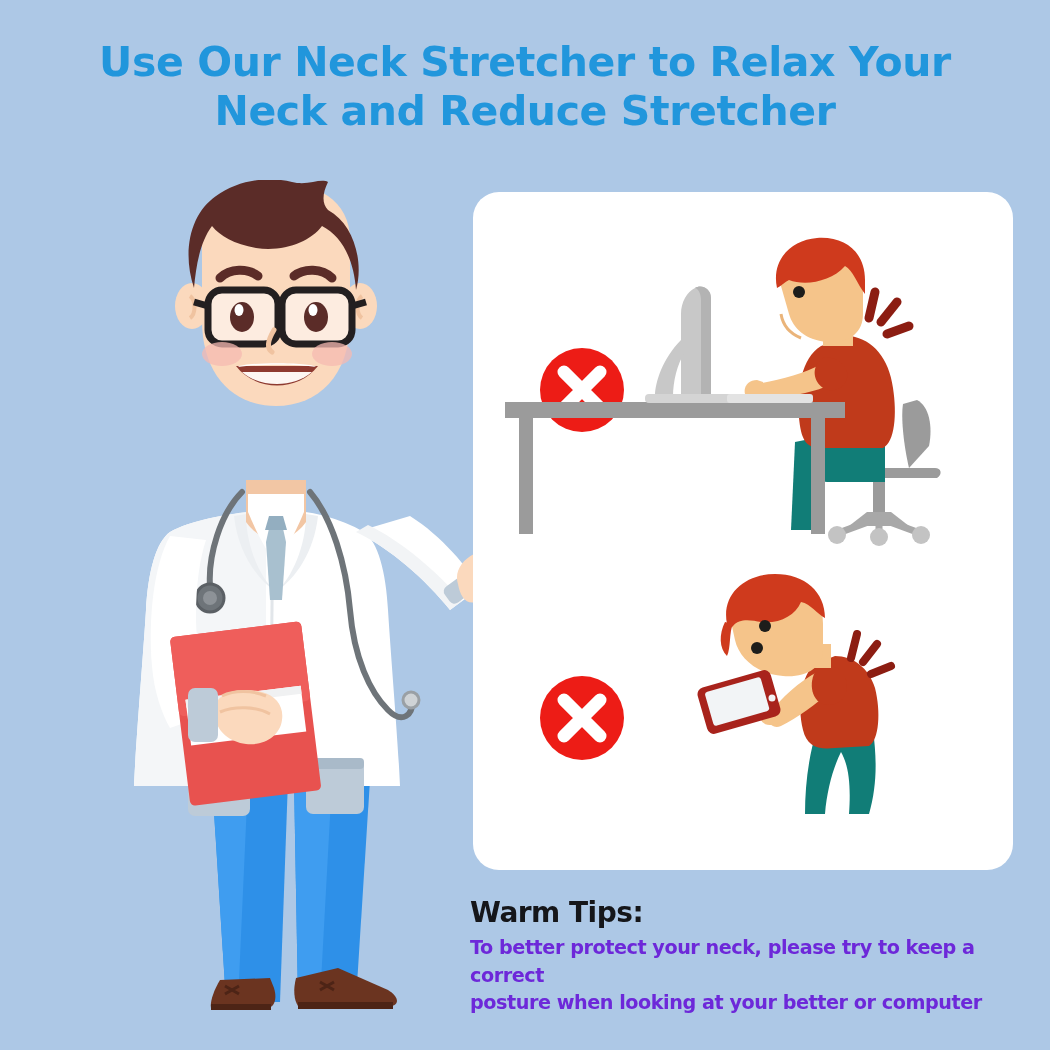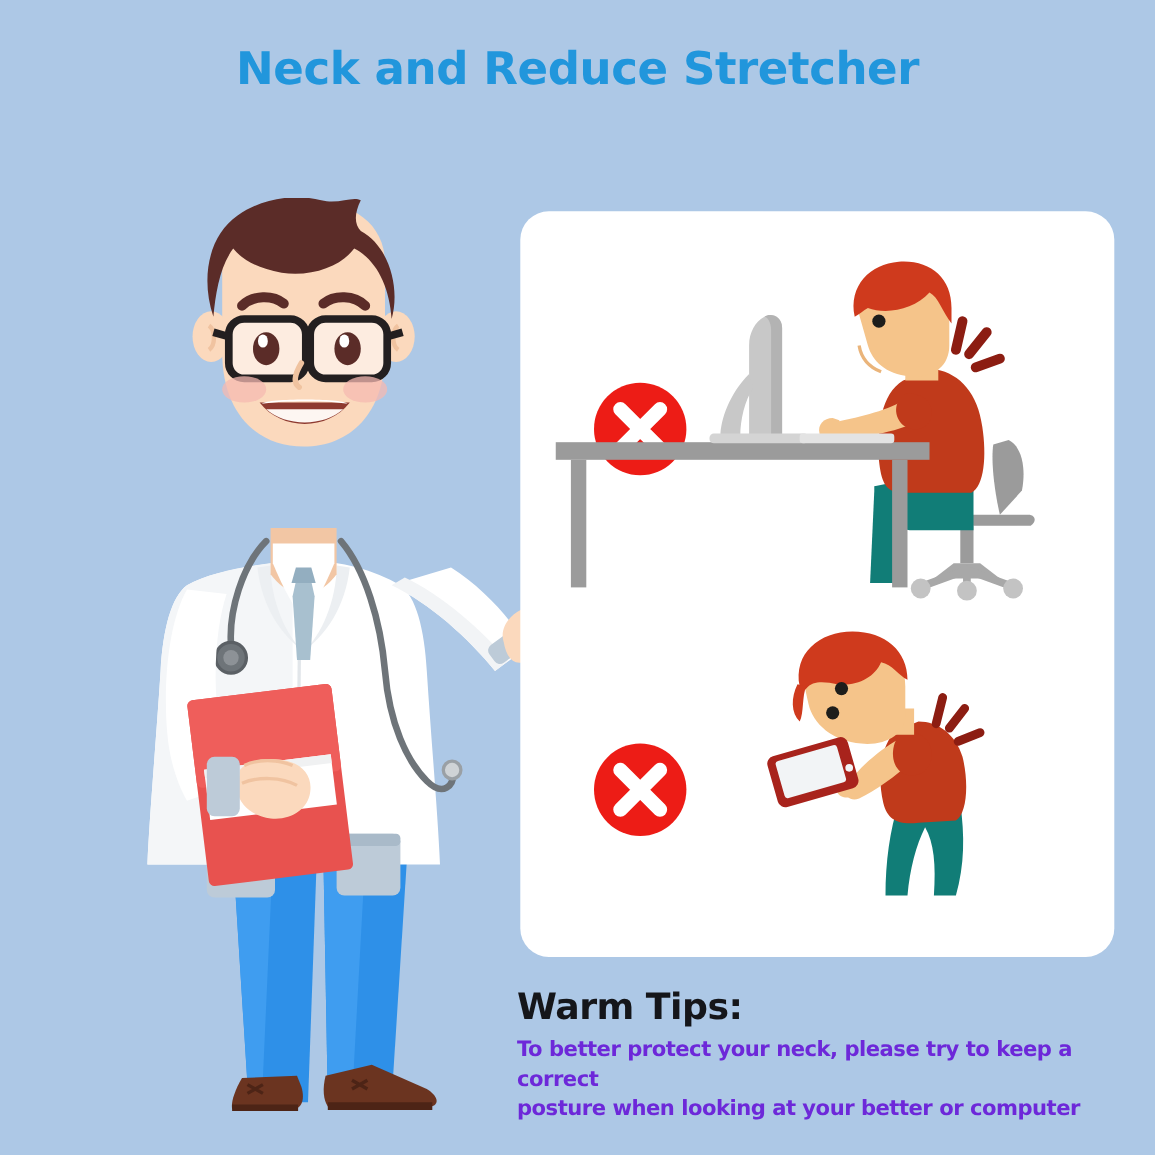--- a/index.html
+++ b/index.html
@@ -31,40 +31,41 @@
     left:473px;top:192px;
     width:540px;height:678px;
     background:#ffffff;
     border-radius:26px;
   }
 
   
   .tips{position:absolute;left:470px;top:898px;width:560px;}
   .tips-head{
     font-family:"DejaVu Sans",sans-serif;
-    font-size:33px;font-weight:bold;color:#15161a;
+    font-size:28px;font-weight:bold;color:#15161a;
     letter-spacing:-0.5px;line-height:1.05;
   }
   .tips-body{
     margin-top:7px;
     font-family:"DejaVu Sans",sans-serif;
     font-size:19.2px;font-weight:bold;color:#6d28d9;
     line-height:1.42;letter-spacing:-0.45px;
   }
   .tips-body .ln{display:block;}
 
   svg{display:block;}
   .abs{position:absolute;}
 </style>
 </head>
 <body>
 
 <div id="root">
 
   <div class="title">
+    <span class="ln">Use Our Neck Stretcher to Relax Your</span>
     <span class="ln">Neck and Reduce Stretcher</span>
   </div>
 
   <div class="abs" style="left:70px;top:180px;width:420px;height:840px;">
     <svg viewBox="0 0 420 840" width="420" height="840">
       <defs>
         <clipPath id="coatClip">
           <path d="M82 400 C78 470 66 560 64 610 L64 786 L332 786 L332 610 C330 560 320 470 314 400 Z"></path>
         </clipPath>
       </defs>

